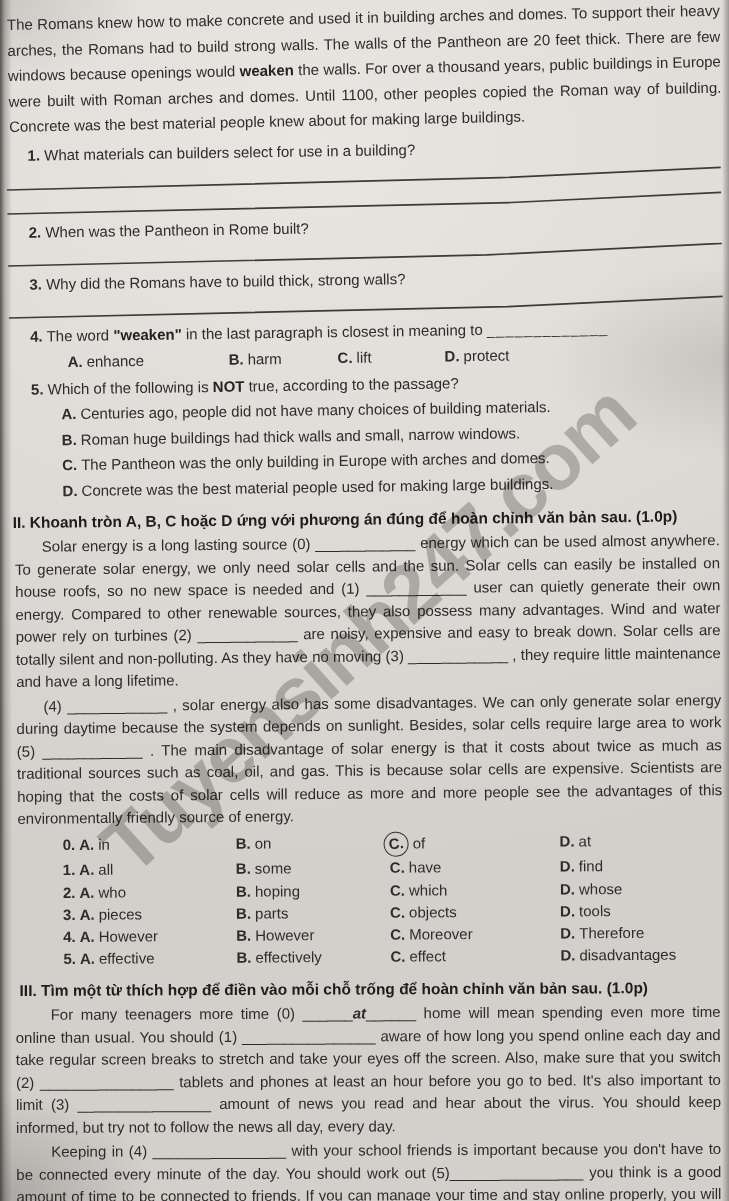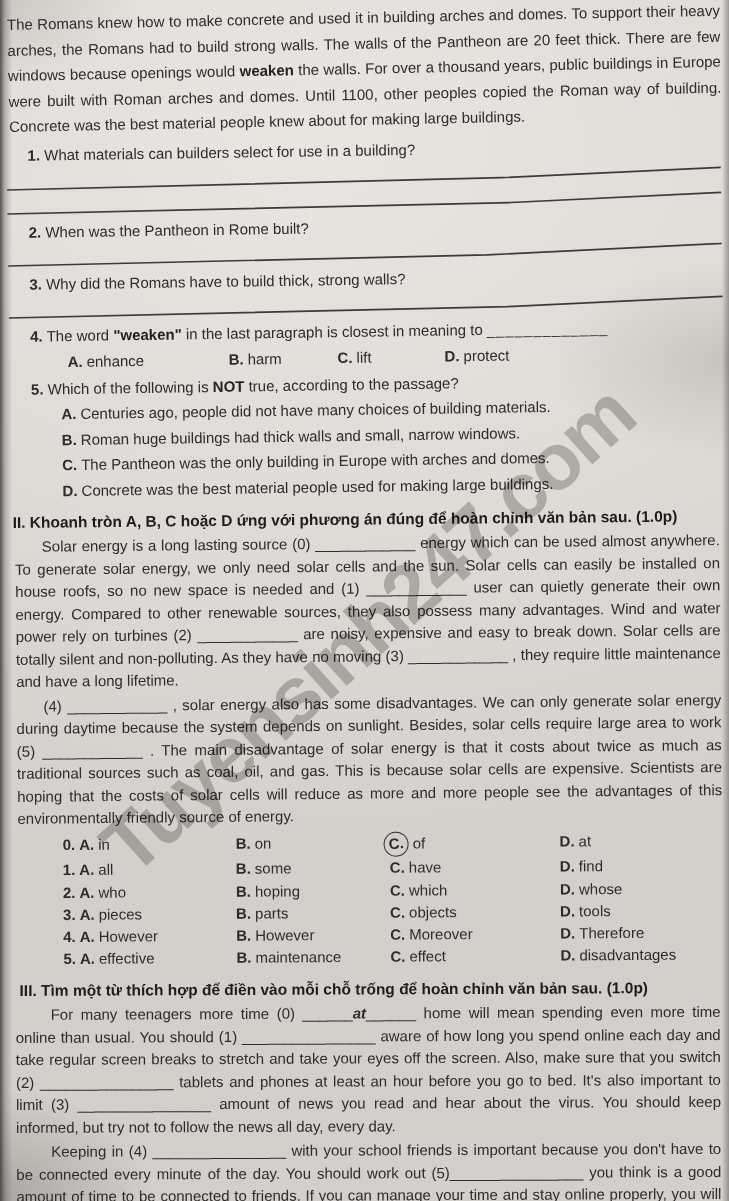--- a/index.html
+++ b/index.html
@@ -138,21 +138,21 @@
       <span><span class="letter">B.</span><span>parts</span></span>
       <span><span class="letter">C.</span><span>objects</span></span>
       <span><span class="letter">D.</span><span>tools</span></span>
 
       <span><span class="letter">4.</span><span class="letter">A.</span><span>However</span></span>
       <span><span class="letter">B.</span><span>However</span></span>
       <span><span class="letter">C.</span><span>Moreover</span></span>
       <span><span class="letter">D.</span><span>Therefore</span></span>
 
       <span><span class="letter">5.</span><span class="letter">A.</span><span>effective</span></span>
-      <span><span class="letter">B.</span><span>maintenance</span></span>
+      <span><span class="letter">B.</span><span>effectively</span></span>
       <span><span class="letter">C.</span><span>effect</span></span>
       <span><span class="letter">D.</span><span>disadvantages</span></span>
     </div>
 
     <div class="tilt-e">
       <div class="secheader" style="margin-left:12px">III. Tìm một từ thích hợp để điền vào mỗi chỗ trống để hoàn chỉnh văn bản sau. (1.0p)</div>
       <p class="gapp"><span>For many teenagers more time (0) ______</span><span class="ans-hand">at</span><span>______ home will mean spending even more time online than usual. You should (1) ________________ aware of how long you spend online each day and take regular screen breaks to stretch and take your eyes off the screen. Also, make sure that you switch (2) ________________ tablets and phones at least an hour before you go to bed. It's also important to limit (3) ________________ amount of news you read and hear about the virus. You should keep informed, but try not to follow the news all day, every day.</span></p>
       <p class="gapp">Keeping in (4) ________________ with your school friends is important because you don't have to be connected every minute of the day. You should work out (5)________________ you think is a good amount of time to be connected to friends. If you can manage your time and stay online properly, you will find your life more enjoyable.</p>
     </div>
 

